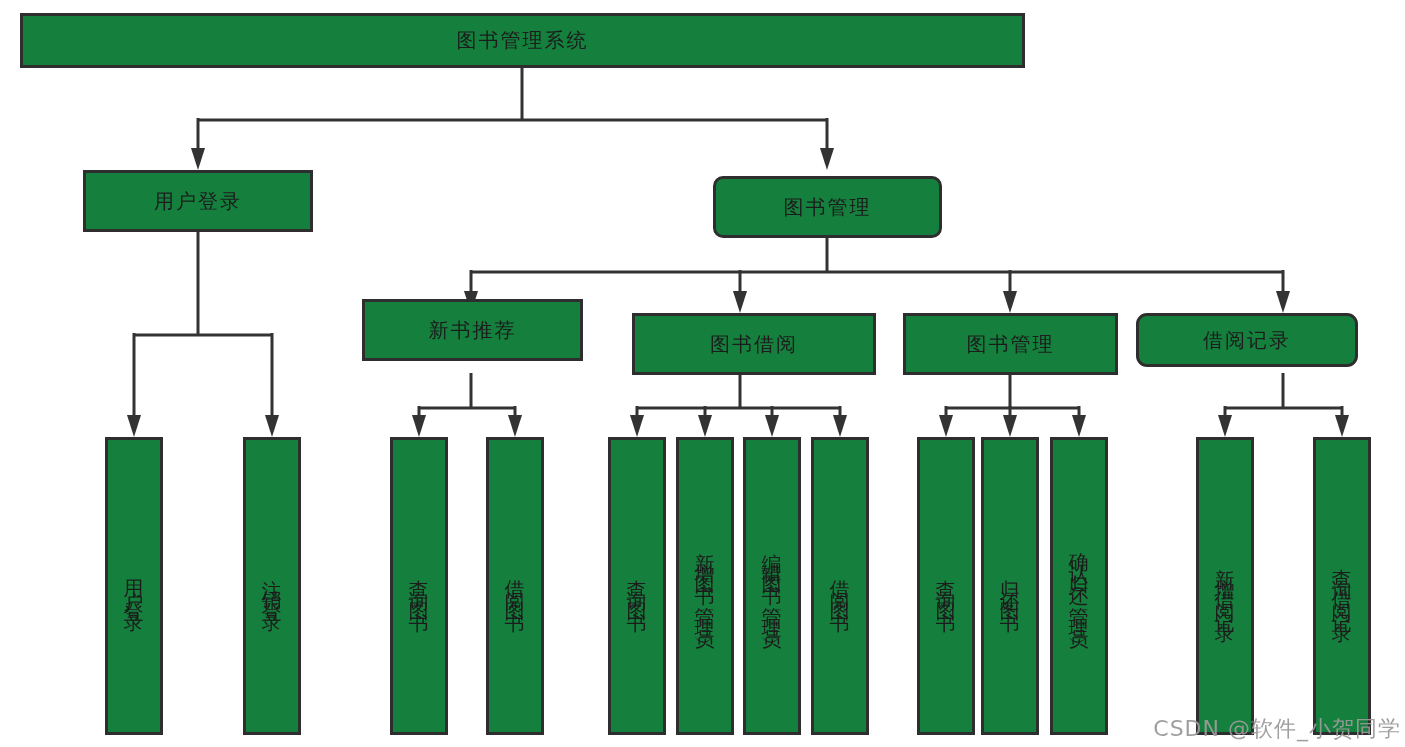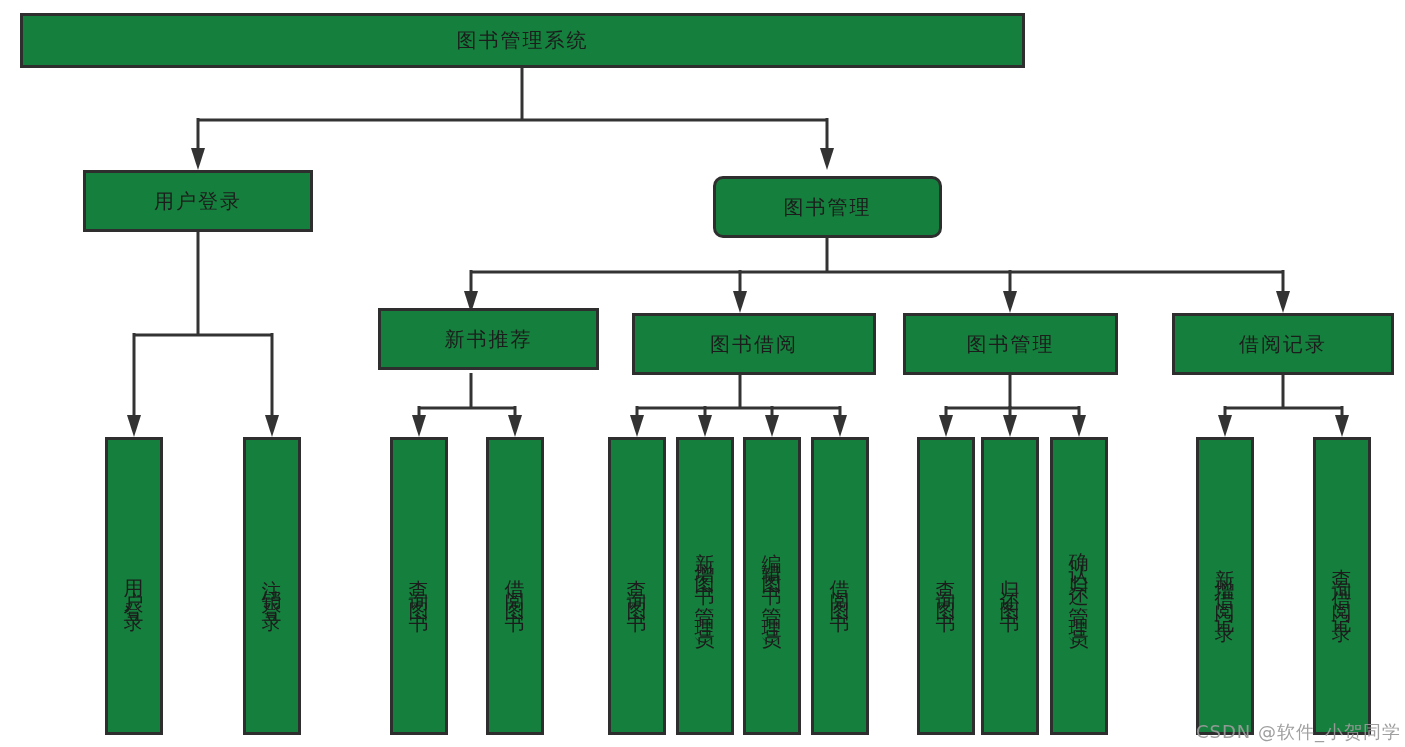--- a/index.html
+++ b/index.html
@@ -35,21 +35,21 @@
     text-orientation: mixed;
     letter-spacing: 11px;
     font-size: 20px;
     line-height: 1;
     white-space: normal;
   }
   .watermark {
     position: absolute;
     right: 4px;
     bottom: 3px;
-    font-size: 18px;
+    font-size: 22px;
     color: rgba(154,154,154,0.95);
     letter-spacing: 1px;
   }
 </style>
 </head>
 <body>
 
 <div class="canvas">
 
   <svg class="wires" viewBox="0 0 1405 747" xmlns="http://www.w3.org/2000/svg">
@@ -119,24 +119,24 @@
       <polygon points="1218,415 1232,415 1225,437"></polygon>
       <polygon points="1335,415 1349,415 1342,437"></polygon>
     </g>
   </svg>
 
   <div class="box" style="left:20px; top:13px; width:1005px; height:55px;">图书管理系统</div>
 
   <div class="box" style="left:83px; top:170px; width:230px; height:62px;">用户登录</div>
   <div class="box" style="left:713px; top:176px; width:229px; height:62px;border-radius:10px;">图书管理</div>
 
-  <div class="box" style="left:362px; top:308px; width:221px; height:62px;margin-left:16px;">新书推荐</div>
+  <div class="box" style="left:362px; top:299px; width:221px; height:62px;">新书推荐</div>
   <div class="box" style="left:632px; top:313px; width:244px; height:62px;">图书借阅</div>
   <div class="box" style="left:903px; top:313px; width:215px; height:62px;">图书管理</div>
-  <div class="box" style="left:1172px; top:313px; width:222px; height:62px;">借阅记录</div>
+  <div class="box" style="left:1136px; top:313px; width:222px; height:54px;border-radius:11px;">借阅记录</div>
 
   <div class="box leaf" style="left:105px; top:437px; width:58px; height:298px;">用户登录</div>
   <div class="box leaf" style="left:243px; top:437px; width:58px; height:298px;">注销登录</div>
 
   <div class="box leaf" style="left:390px; top:437px; width:58px; height:298px;">查询图书</div>
   <div class="box leaf" style="left:486px; top:437px; width:58px; height:298px;">借阅图书</div>
 
   <div class="box leaf" style="left:608px; top:437px; width:58px; height:298px;">查询图书</div>
   <div class="box leaf" style="left:676px; top:437px; width:58px; height:298px;">新增图书（管理员）</div>
   <div class="box leaf" style="left:743px; top:437px; width:58px; height:298px;">编辑图书（管理员）</div>

